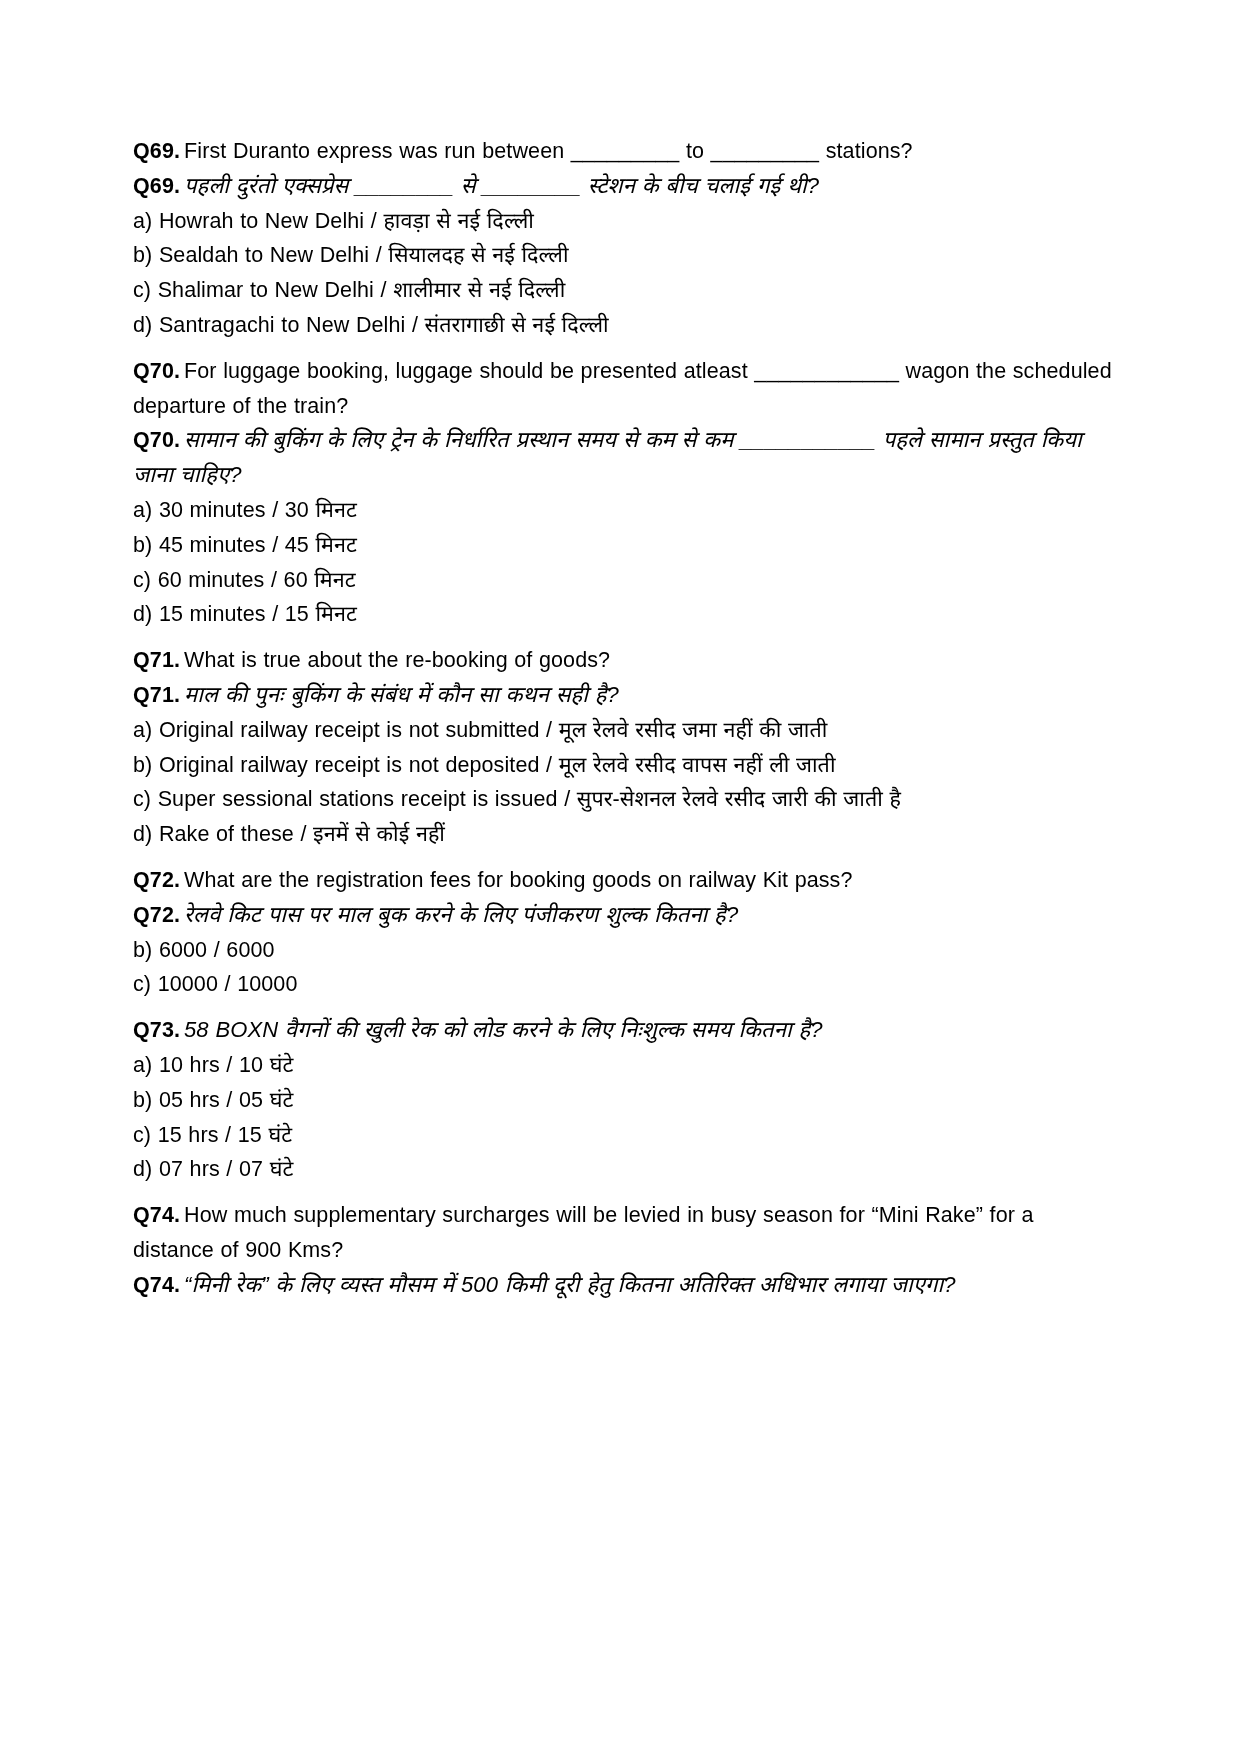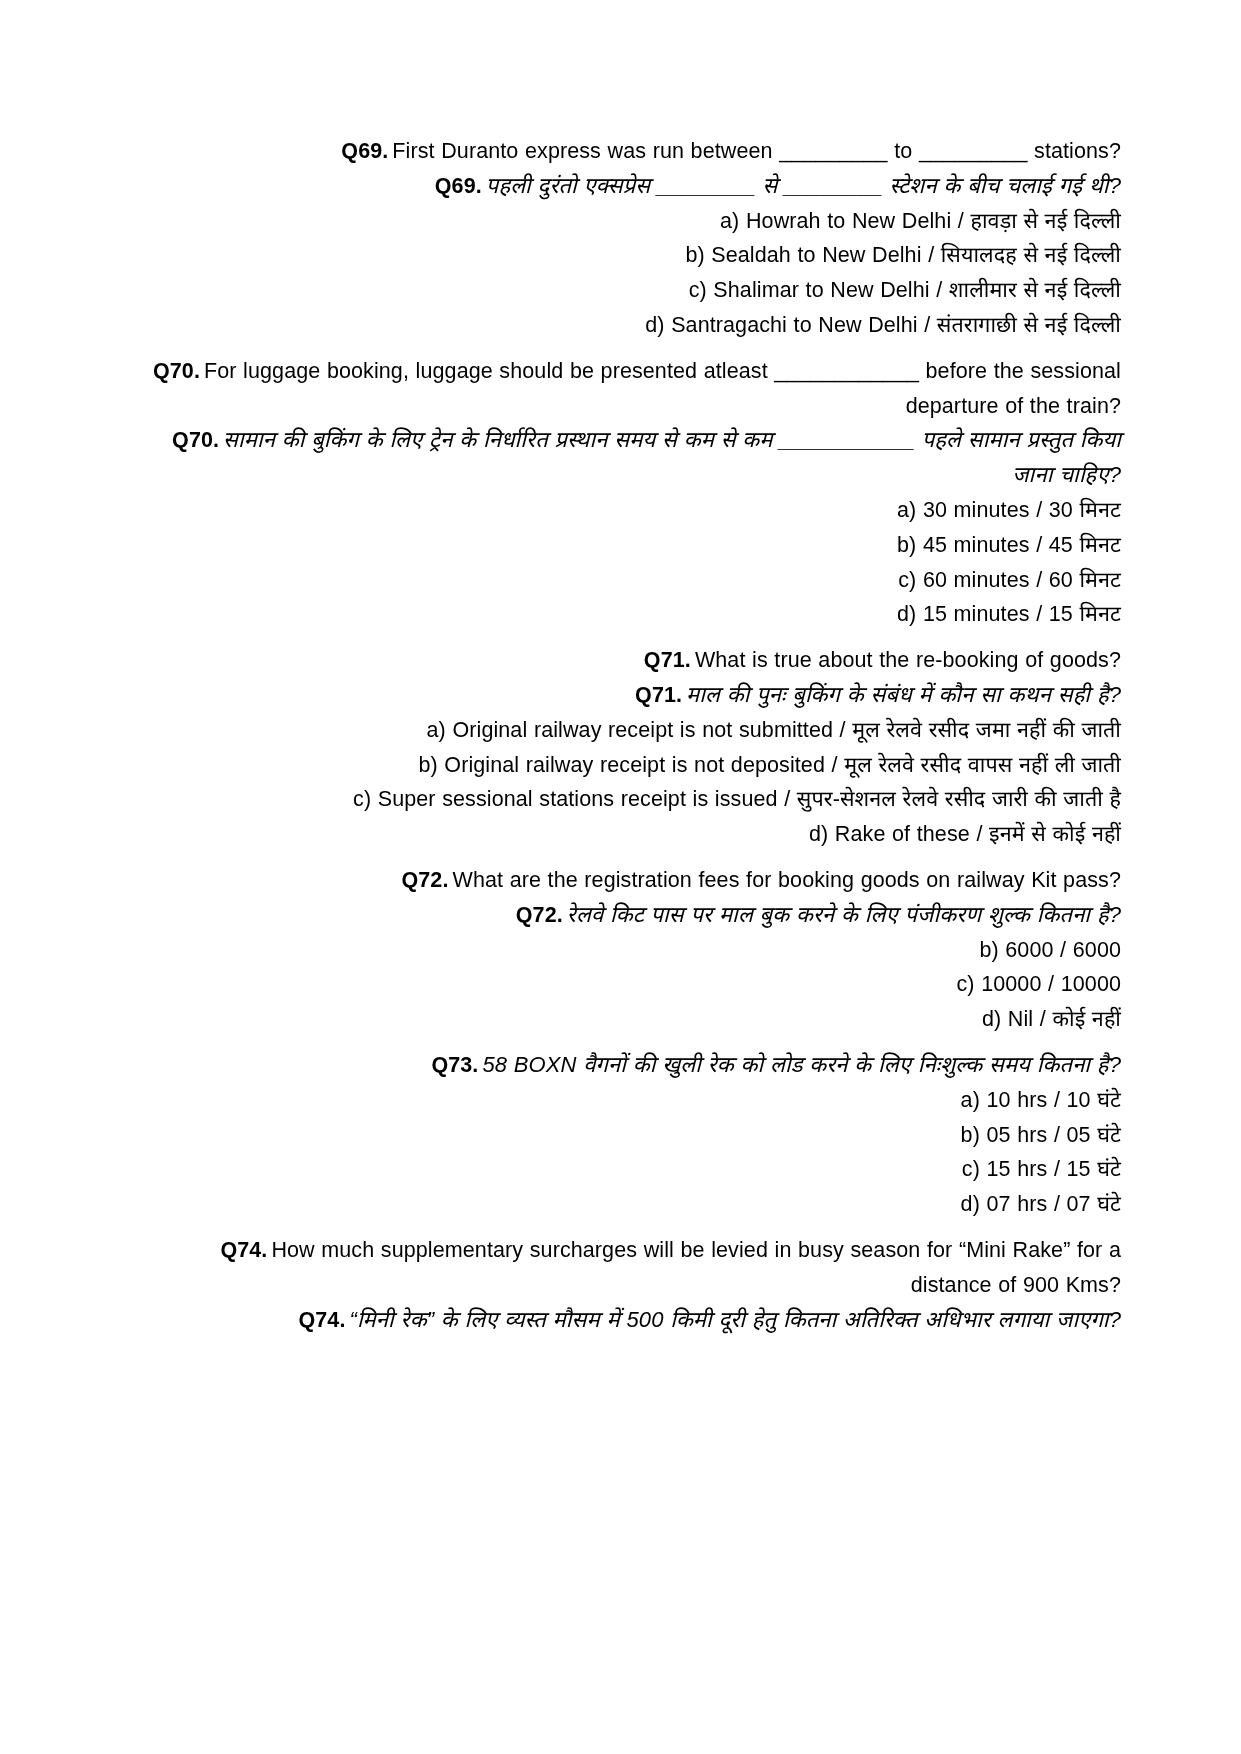--- a/index.html
+++ b/index.html
@@ -14,21 +14,20 @@
     position: relative;
   }
   .page {
     position: absolute;
     top: 0; left: 0;
     width: 1241px;
     height: 1754px;
     background: #ffffff;
     padding: 134px 120px 16px 133px;
     overflow: hidden;
-    text-align: right;
   }
   .question-block {
     margin-bottom: 11px;
   }
   .line {
     font-size: 21.5px;
     line-height: 34.8px;
     letter-spacing: 0.1px;
     word-spacing: 0.5px;
   }
@@ -54,21 +53,21 @@
     <p class="line hindi"><b class="qnum">Q69.</b><span class="qtext">पहली दुरंतो एक्सप्रेस ________ से ________ स्टेशन के बीच चलाई गई थी?</span></p>
     <div class="options">
           <p class="line option">a) Howrah to New Delhi / हावड़ा से नई दिल्ली</p>
           <p class="line option">b) Sealdah to New Delhi / सियालदह से नई दिल्ली</p>
           <p class="line option">c) Shalimar to New Delhi / शालीमार से नई दिल्ली</p>
           <p class="line option">d) Santragachi to New Delhi / संतरागाछी से नई दिल्ली</p>
         </div>
   </div>
 
   <div class="question-block">
-    <p class="line english"><b class="qnum">Q70.</b><span class="qtext">For luggage booking, luggage should be presented atleast ____________ before the sessional departure of the train?</span></p>
+    <p class="line english"><b class="qnum">Q70.</b><span class="qtext">For luggage booking, luggage should be presented atleast ____________ wagon the scheduled departure of the train?</span></p>
     <p class="line hindi"><b class="qnum">Q70.</b><span class="qtext">सामान की बुकिंग के लिए ट्रेन के निर्धारित प्रस्थान समय से कम से कम ___________ पहले सामान प्रस्तुत किया जाना चाहिए?</span></p>
     <div class="options">
           <p class="line option">a) 30 minutes / 30 मिनट</p>
           <p class="line option">b) 45 minutes / 45 मिनट</p>
           <p class="line option">c) 60 minutes / 60 मिनट</p>
           <p class="line option">d) 15 minutes / 15 मिनट</p>
         </div>
   </div>
 
   <div class="question-block">
@@ -81,21 +80,20 @@
           <p class="line option">d) Rake of these / इनमें से कोई नहीं</p>
         </div>
   </div>
 
   <div class="question-block">
     <p class="line english"><b class="qnum">Q72.</b><span class="qtext">What are the registration fees for booking goods on railway Kit pass?</span></p>
     <p class="line hindi"><b class="qnum">Q72.</b><span class="qtext">रेलवे किट पास पर माल बुक करने के लिए पंजीकरण शुल्क कितना है?</span></p>
     <div class="options">
           <p class="line option">b) 6000 / 6000</p>
           <p class="line option">c) 10000 / 10000</p>
-          <p class="line option">d) Nil / कोई नहीं</p>
         </div>
   </div>
 
   <div class="question-block">
     <p class="line hindi"><b class="qnum">Q73.</b><span class="qtext">58 BOXN वैगनों की खुली रेक को लोड करने के लिए निःशुल्क समय कितना है?</span></p>
     <div class="options">
           <p class="line option">a) 10 hrs / 10 घंटे</p>
           <p class="line option">b) 05 hrs / 05 घंटे</p>
           <p class="line option">c) 15 hrs / 15 घंटे</p>
           <p class="line option">d) 07 hrs / 07 घंटे</p>

